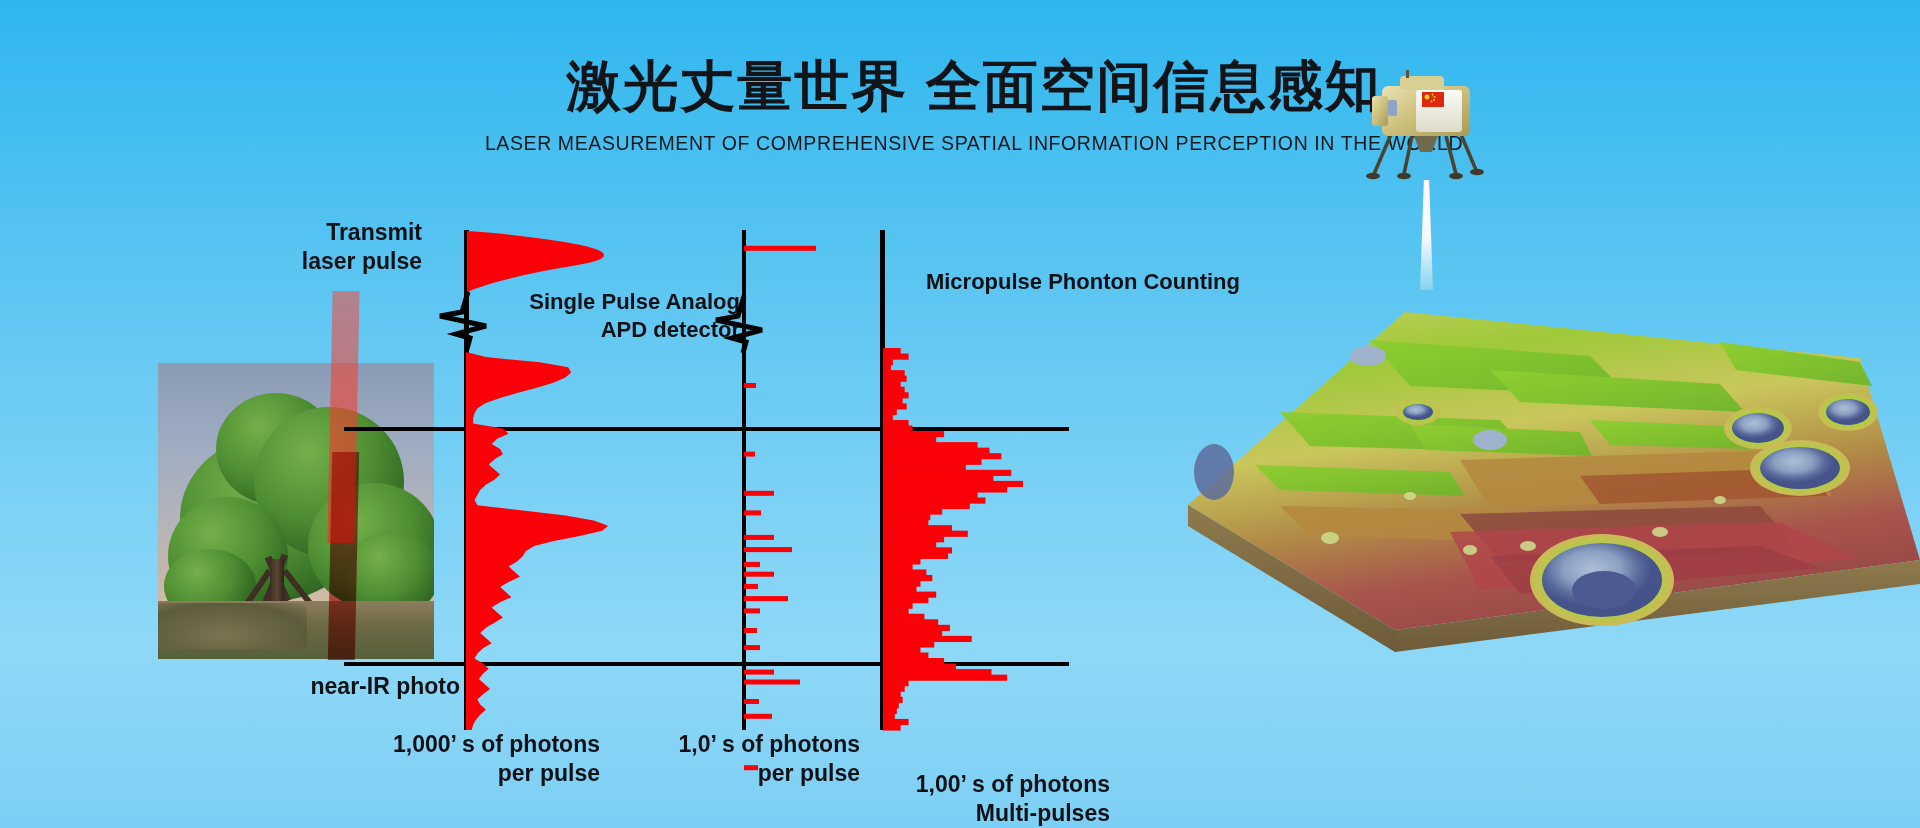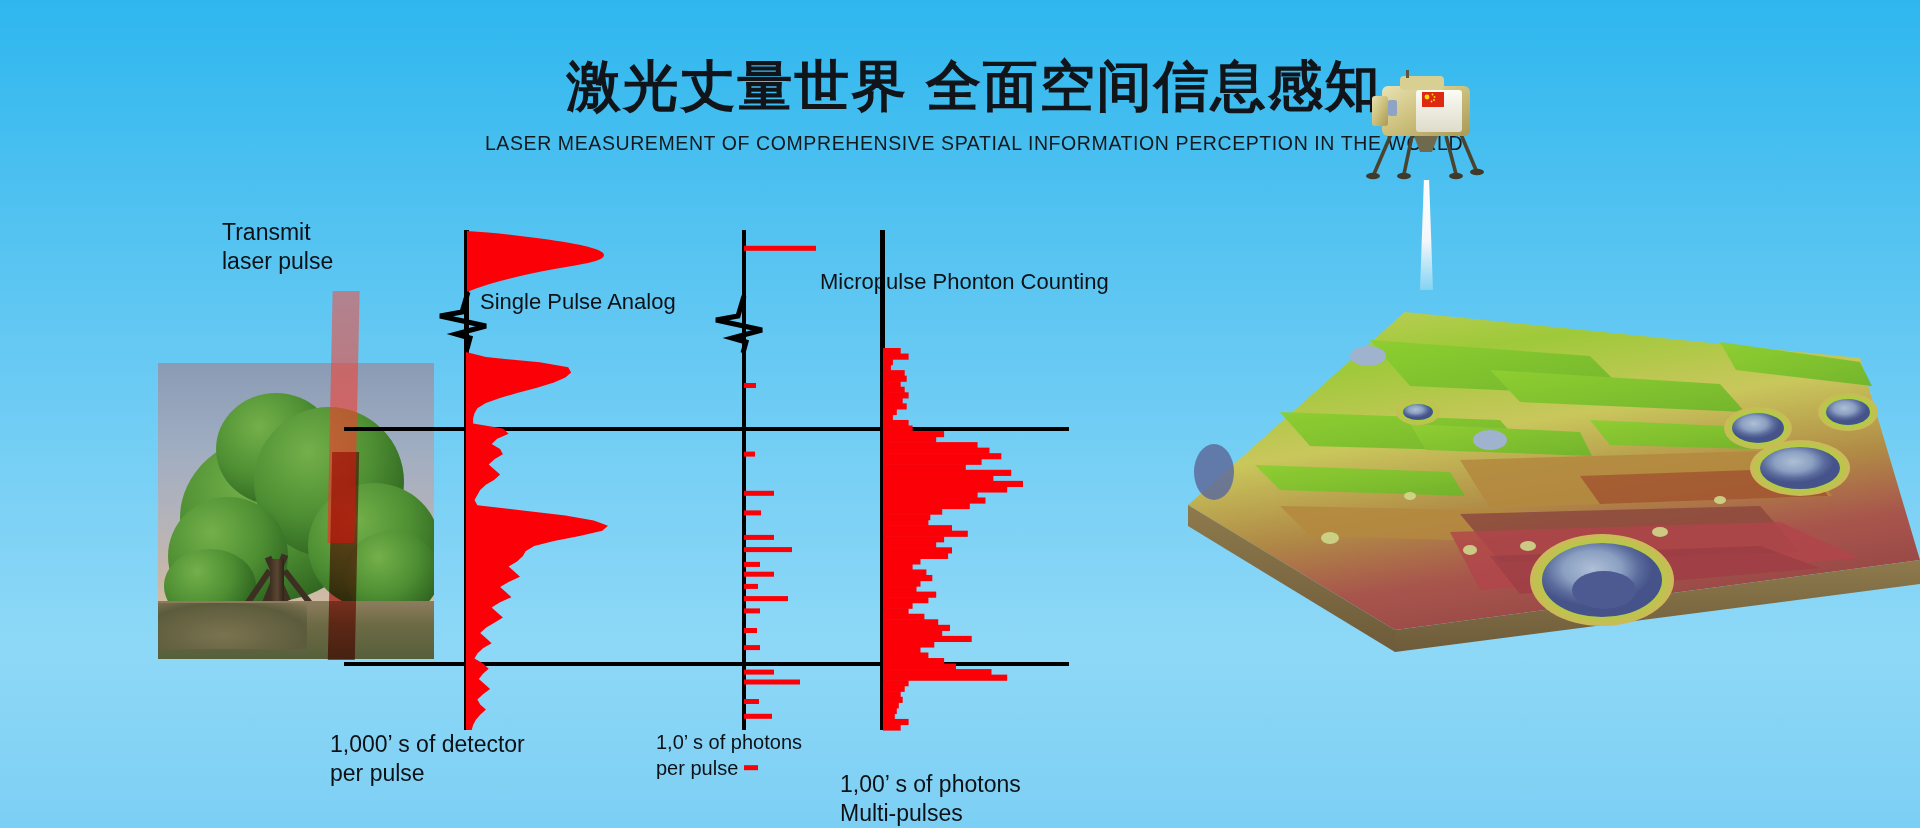--- a/index.html
+++ b/index.html
@@ -97,30 +97,30 @@
   
   .axis { position: absolute; width: 4px; background: #000; }
   #axis-1 { left: 464px; top: 230px; width: 5px; height: 500px; }
   #axis-2 { left: 742px; top: 230px; width: 4px; height: 500px; }
   #axis-3 { left: 880px; top: 230px; width: 5px; height: 500px; }
 
   
   .label {
     position: absolute;
     color: #0d1116;
-    font-weight: normal;
-    text-align: left;
+    font-weight: bold;
+    text-align: right;
     line-height: 1.28;
   }
   #label-transmit    { left: 222px; top: 218px; width: 200px; font-size: 23px; }
   #label-single      { left: 480px; top: 288px; width: 260px; font-size: 22px; }
   #label-micro       { left: 820px; top: 268px; width: 420px; font-size: 22px; }
   #label-nearir      { left: 200px; top: 672px; width: 260px; font-size: 23px; }
   #cap-1 { left: 330px; top: 730px; width: 270px; font-size: 23px; }
-  #cap-2 { left: 656px; top: 730px; width: 240px; font-size: 20px; }
+  #cap-2 { left: 620px; top: 730px; width: 240px; font-size: 23px; }
   #cap-3 { left: 840px; top: 730px; width: 270px; font-size: 23px; margin-top: 40px; }
 
   
   #scene { position: absolute; right: 0; top: 0; width: 770px; height: 828px; }
   #terrain-svg { position: absolute; left: 10px; top: 300px; }
   #lander { position: absolute; left: 210px; top: 70px; width: 130px; height: 120px; }
   #lander-beam {
     position: absolute; left: 270px; top: 180px; width: 13px; height: 110px;
     background: linear-gradient(180deg, #ffffff 0%, #f4f7fa 55%, rgba(255,255,255,0.25) 100%);
     clip-path: polygon(30% 0, 70% 0, 100% 100%, 0 100%);
@@ -157,29 +157,31 @@
   <div id="laser-beam"></div>
   <div id="beam-tree-tint"></div>
 
   <div id="label-transmit" class="label">
     <div>Transmit</div>
     <div>laser pulse</div>
   </div>
 
   <div id="label-single" class="label">
     <div>Single Pulse Analog</div>
+    <div>APD detector</div>
   </div>
 
   <div id="label-micro" class="label">
     <div>Micropulse Phonton Counting</div>
   </div>
 
+  <div id="label-nearir" class="label">near-IR photo</div>
 
   <div id="cap-1" class="label">
-    <div>1,000’ s of detector</div>
+    <div>1,000’ s of photons</div>
     <div>per pulse</div>
   </div>
   <div id="cap-2" class="label">
     <div>1,0’ s of photons</div>
     <div>per pulse</div>
   </div>
   <div id="cap-3" class="label">
     <div>1,00’ s of photons</div>
     <div>Multi-pulses</div>
   </div>

